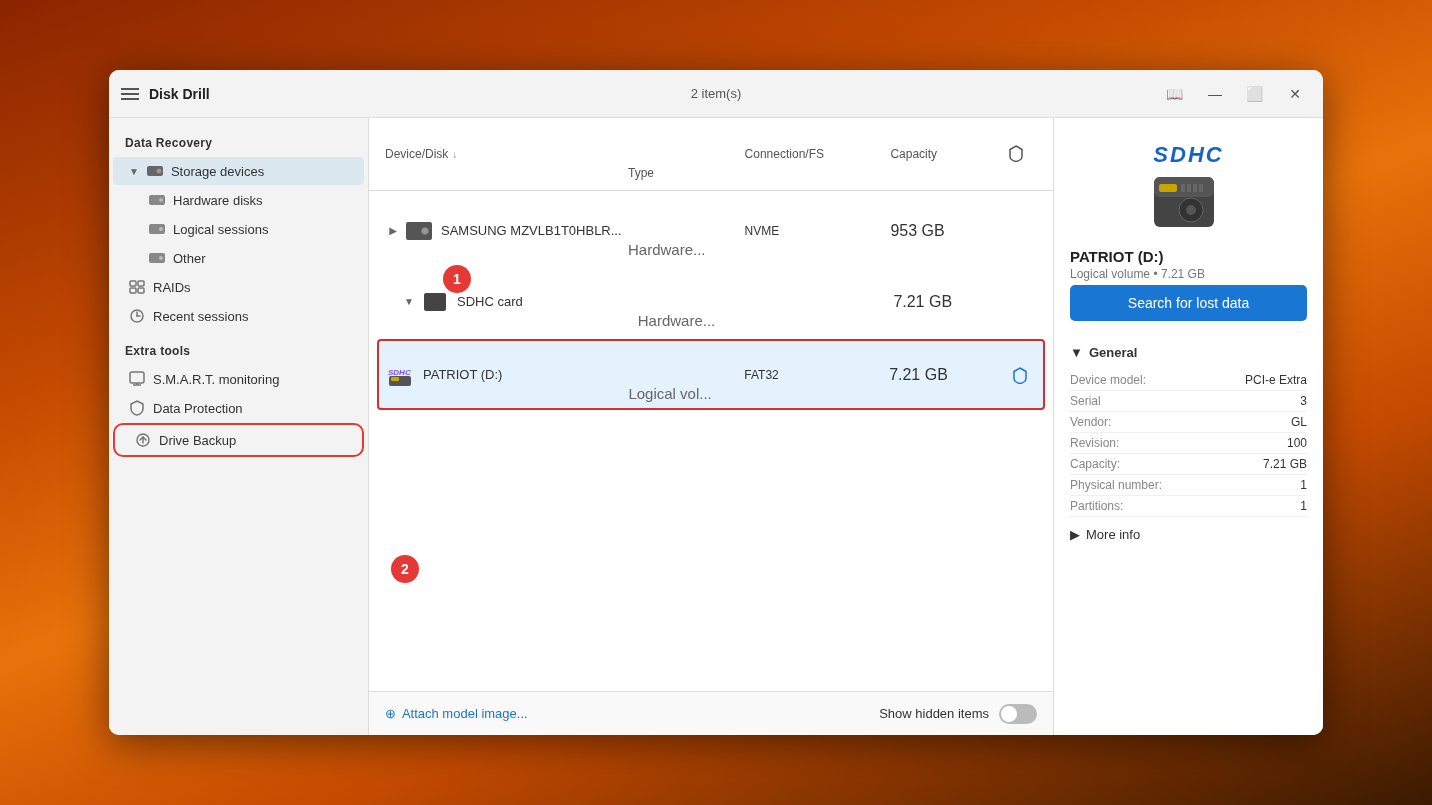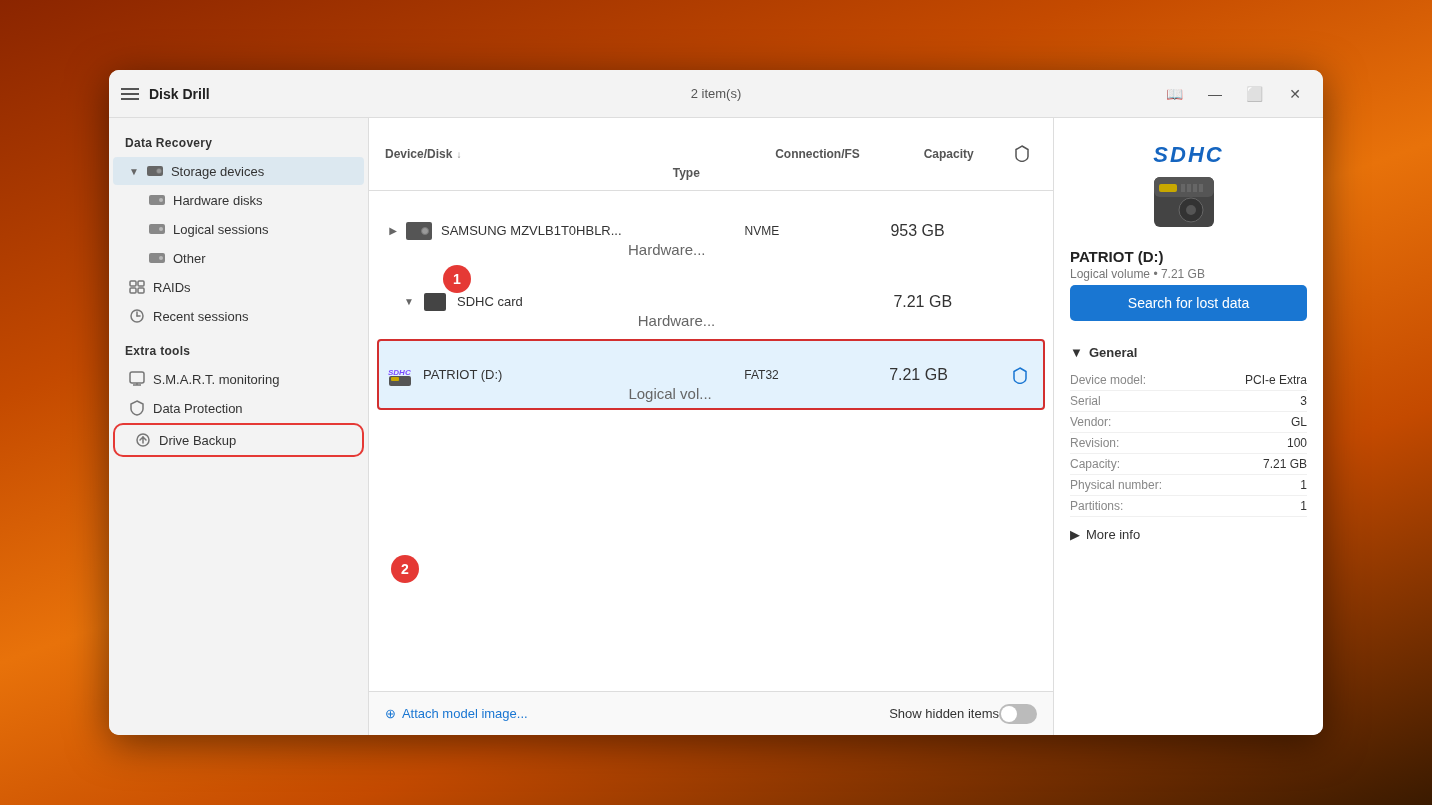--- a/index.html
+++ b/index.html
@@ -142,23 +142,22 @@
       background: #fff;
       overflow: hidden;
     }
     .table-header {
       display: flex;
       align-items: center;
       padding: 10px 16px;
       border-bottom: 1px solid #ddd;
       background: #fff;
       font-size: 12px;
-      font-weight: 700;
+      font-weight: 400;
       color: #555;
-      text-align: center;
     }
     .col-device { flex: 2.5; display: flex; align-items: center; gap: 4px; }
     .col-type { flex: 1.2; margin-top: 38px; }
     .col-conn { flex: 1.5; }
     .col-capacity { flex: 1.2; }
     .col-action { width: 30px; }
     .sort-icon { font-size: 10px; color: #888; }
     .table-body { flex: 1; overflow-y: auto; padding: 4px 0; }
     .device-row {
       display: flex;
@@ -243,21 +242,21 @@
       display: flex;
       align-items: center;
       gap: 6px;
       color: #1976d2;
       font-size: 13px;
       cursor: pointer;
     }
     .toggle-area {
       display: flex;
       align-items: center;
-      gap: 0;
+      gap: 10px;
       font-size: 13px;
       color: #333;
     }
     .toggle {
       width: 38px;
       height: 20px;
       background: #999;
       border-radius: 10px;
       position: relative;
       cursor: pointer;

